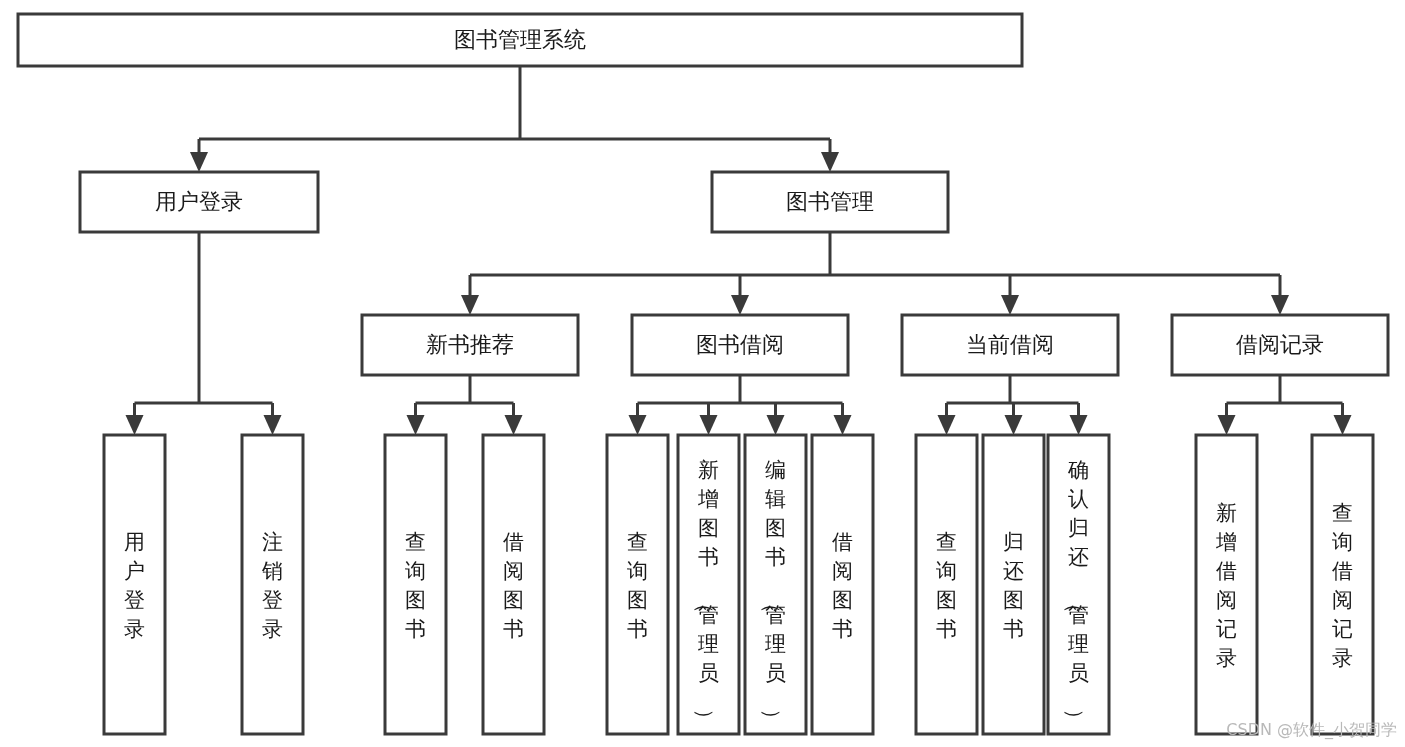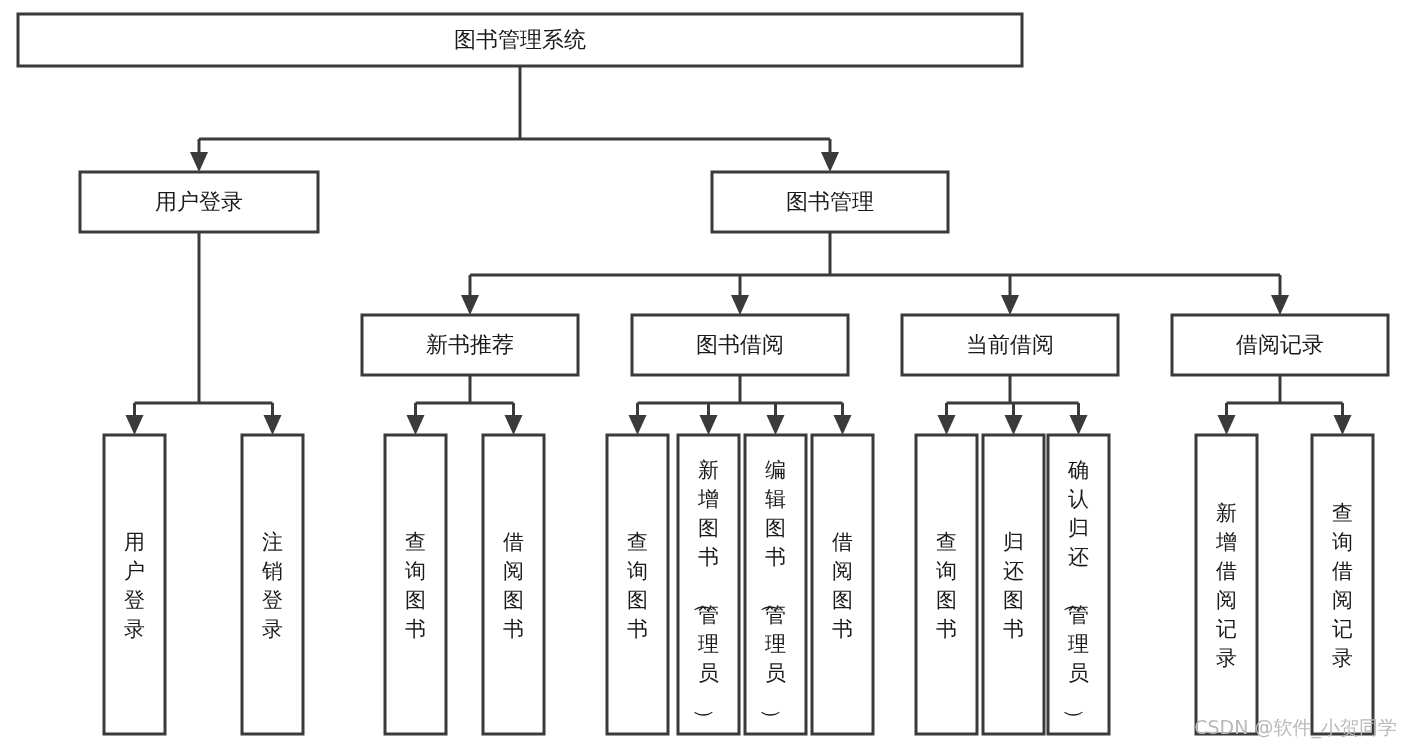--- a/index.html
+++ b/index.html
@@ -46,21 +46,21 @@
   }
   .arrow-head {
     fill: #3a3a3a;
     stroke: none;
   }
   .watermark {
     position: absolute;
     right: 8px;
     bottom: 6px;
     color: #b9b9b9;
-    font-size: 19px;
+    font-size: 16px;
     font-family: "DejaVu Sans", "Liberation Sans", sans-serif;
     white-space: nowrap;
     pointer-events: none;
   }
 </style>
 </head>
 <body>
 
 <svg id="diagram" viewBox="0 0 1405 747" xmlns="http://www.w3.org/2000/svg">
   <g id="edge-layer">

